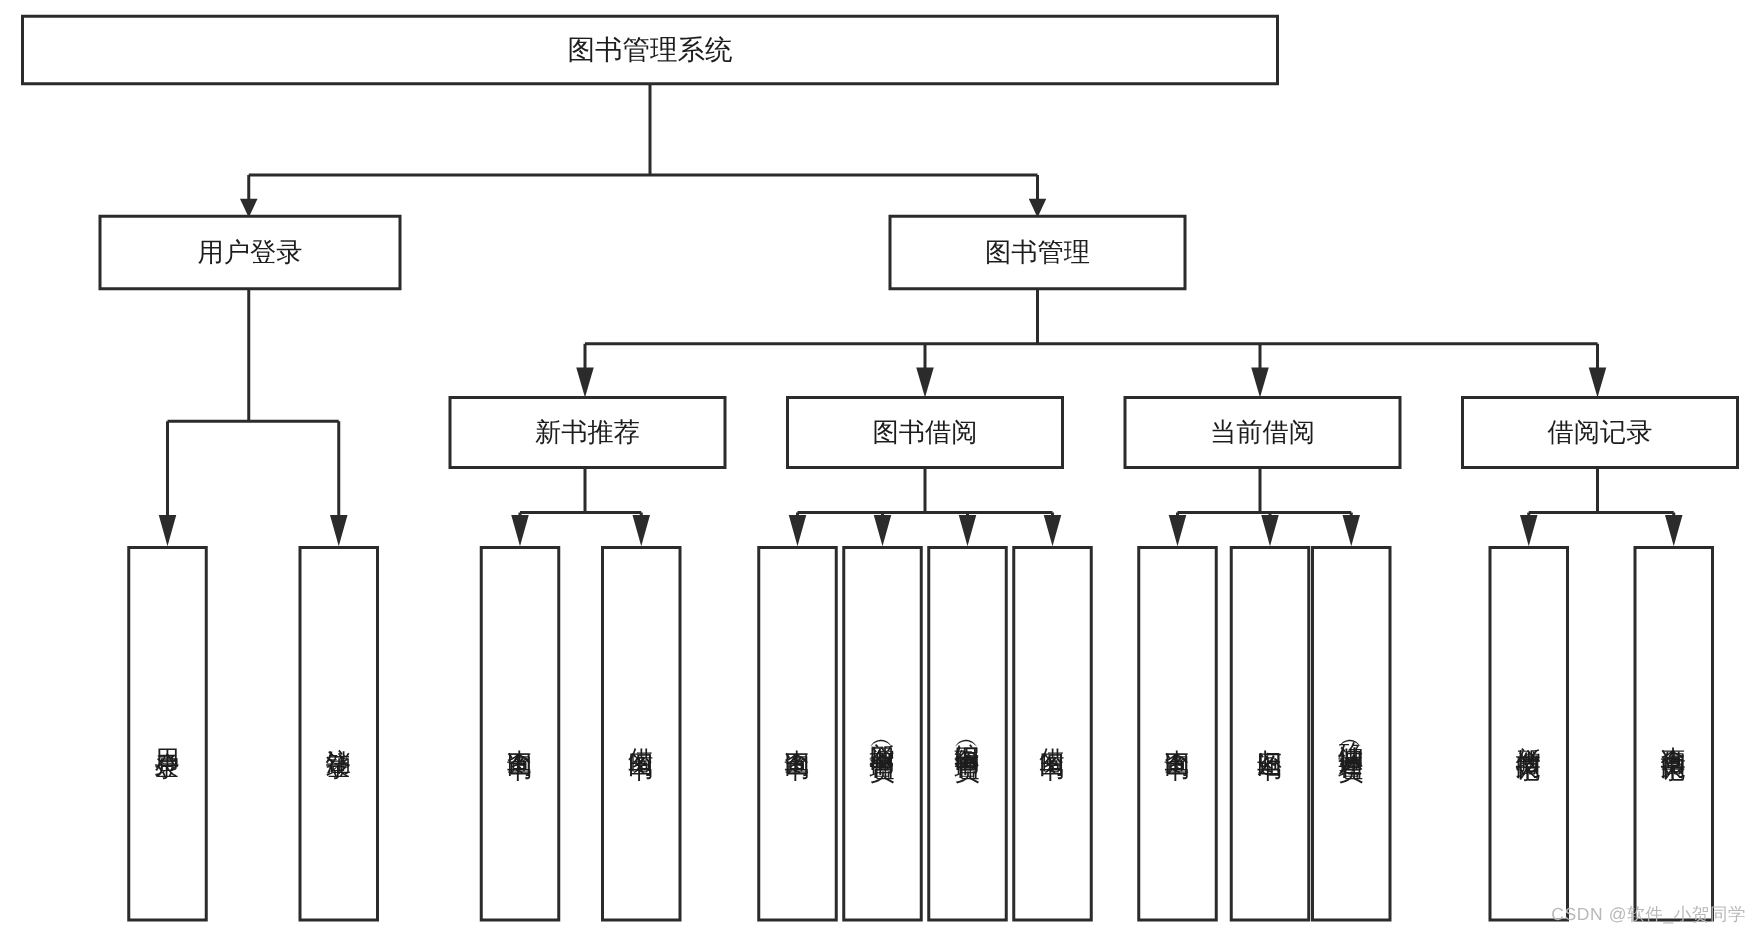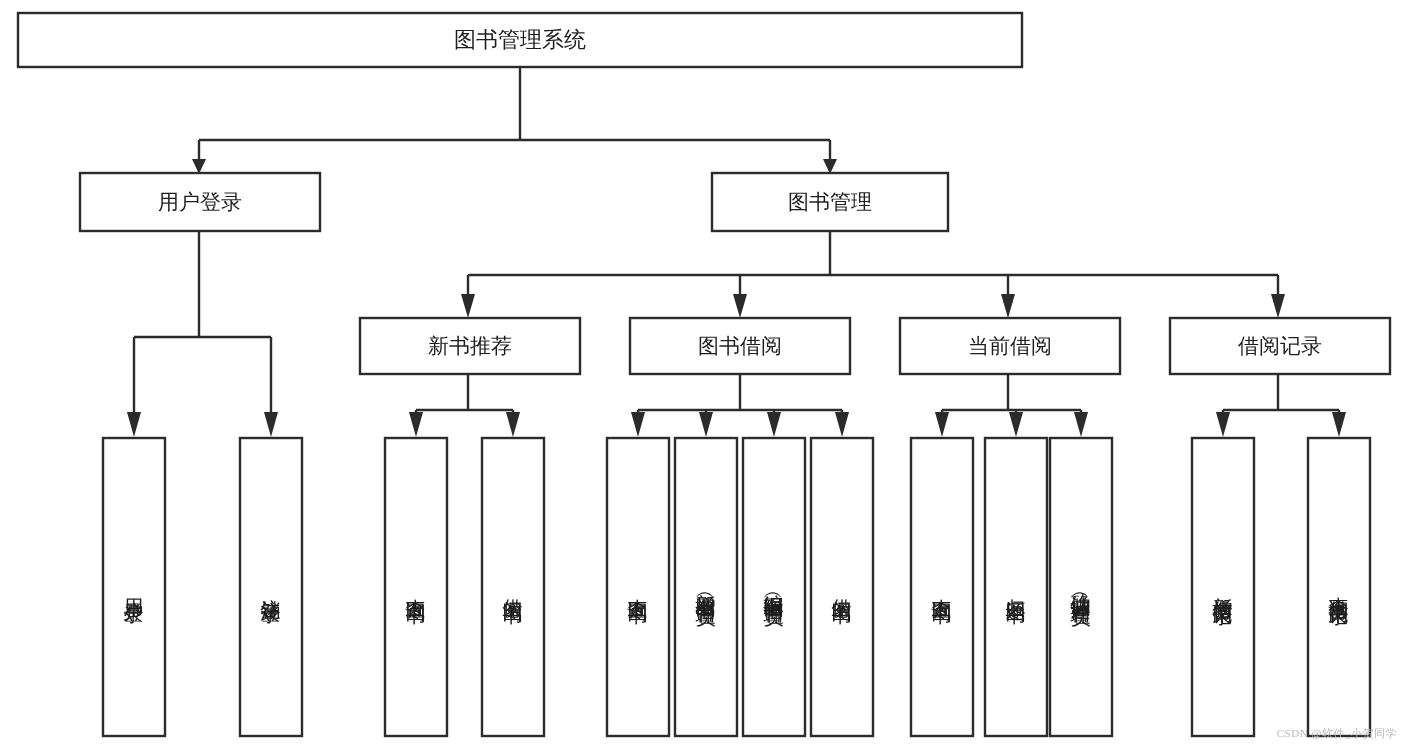--- a/index.html
+++ b/index.html
@@ -76,22 +76,22 @@
     stroke-linecap: butt;
   }
   .arrow-head {
     fill: #2b2b2b;
     stroke: none;
   }
   #watermark {
     position: absolute;
     right: 8px;
     bottom: 6px;
-    font-family: Liberation Serif, serif;
-    font-size: 11px;
+    font-family: Liberation Sans, sans-serif;
+    font-size: 14px;
     color: #b9b9b9;
     letter-spacing: 0.5px;
     white-space: nowrap;
     pointer-events: none;
     user-select: none;
   }
 </style>
 </head>
 <body>
 

